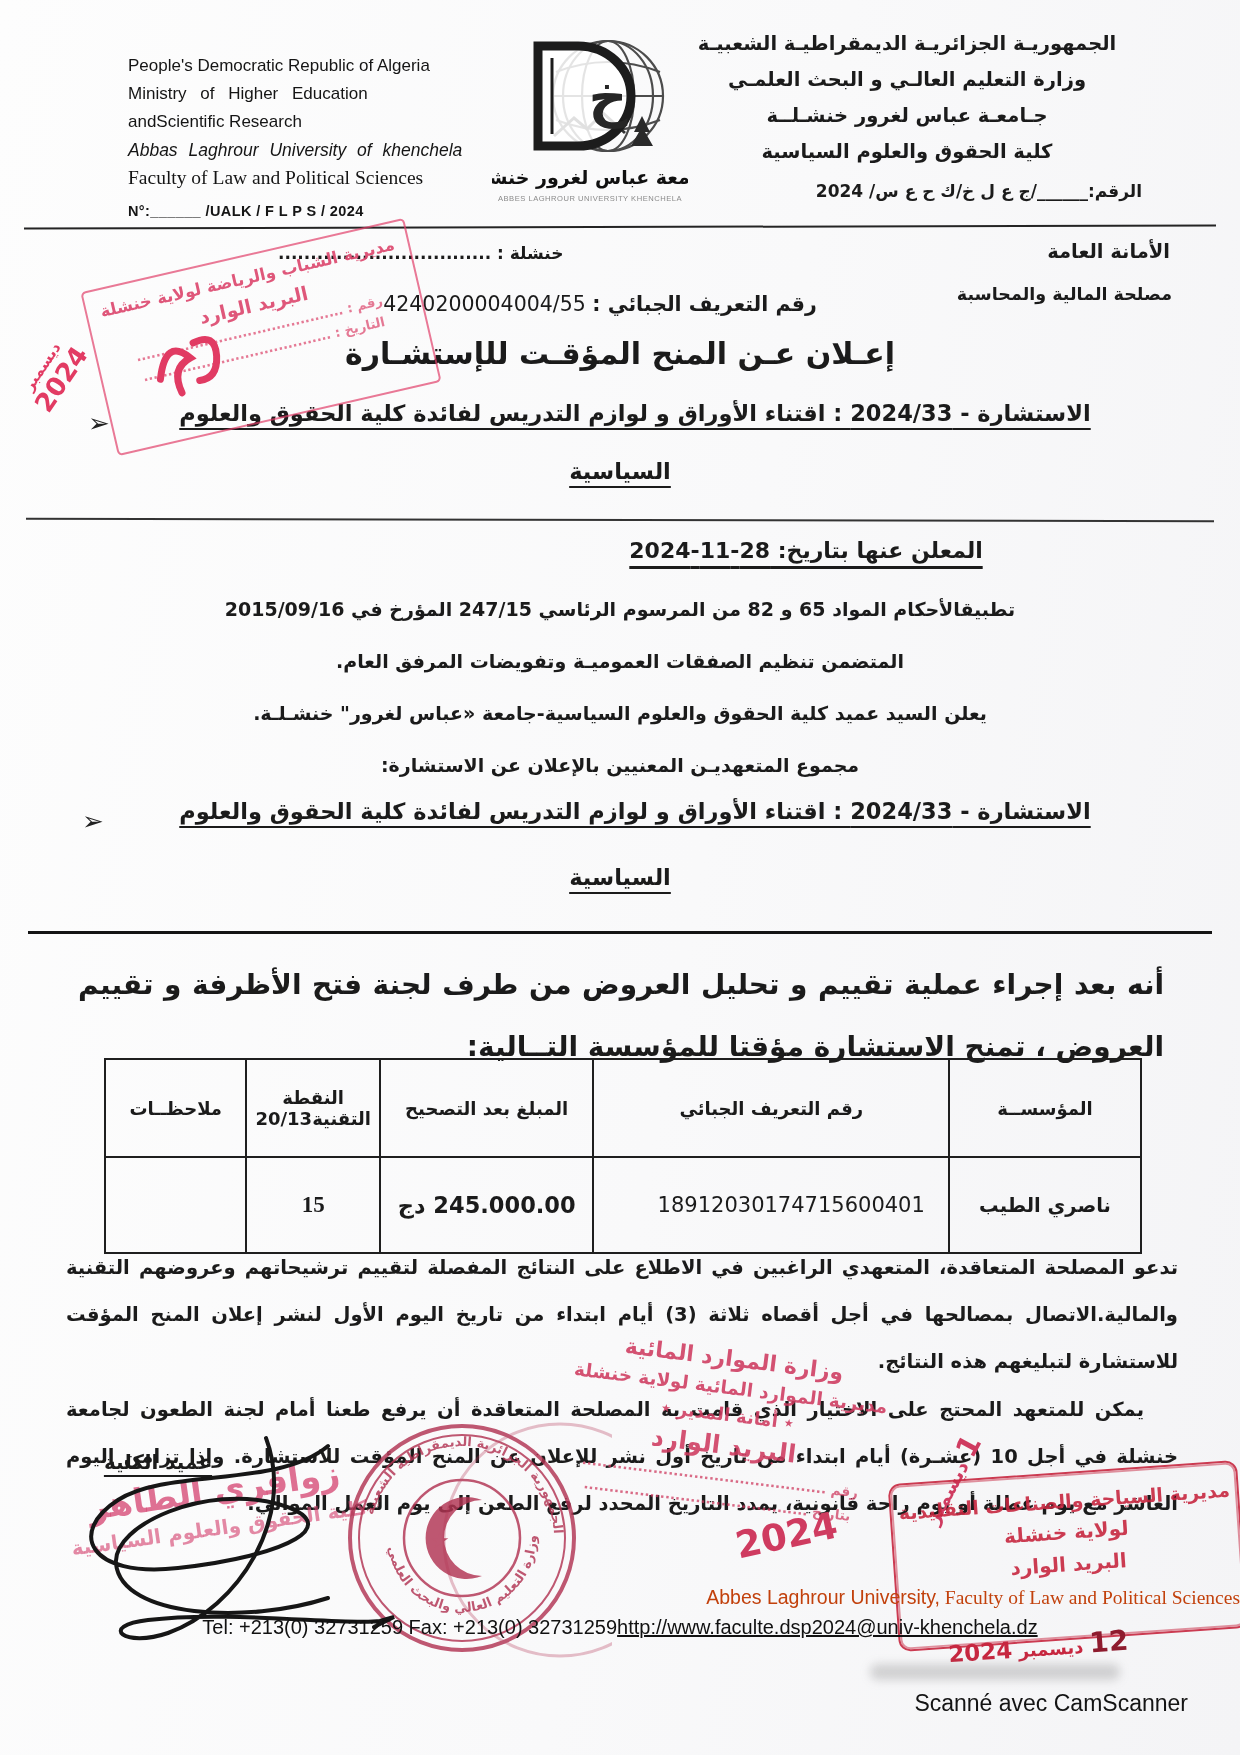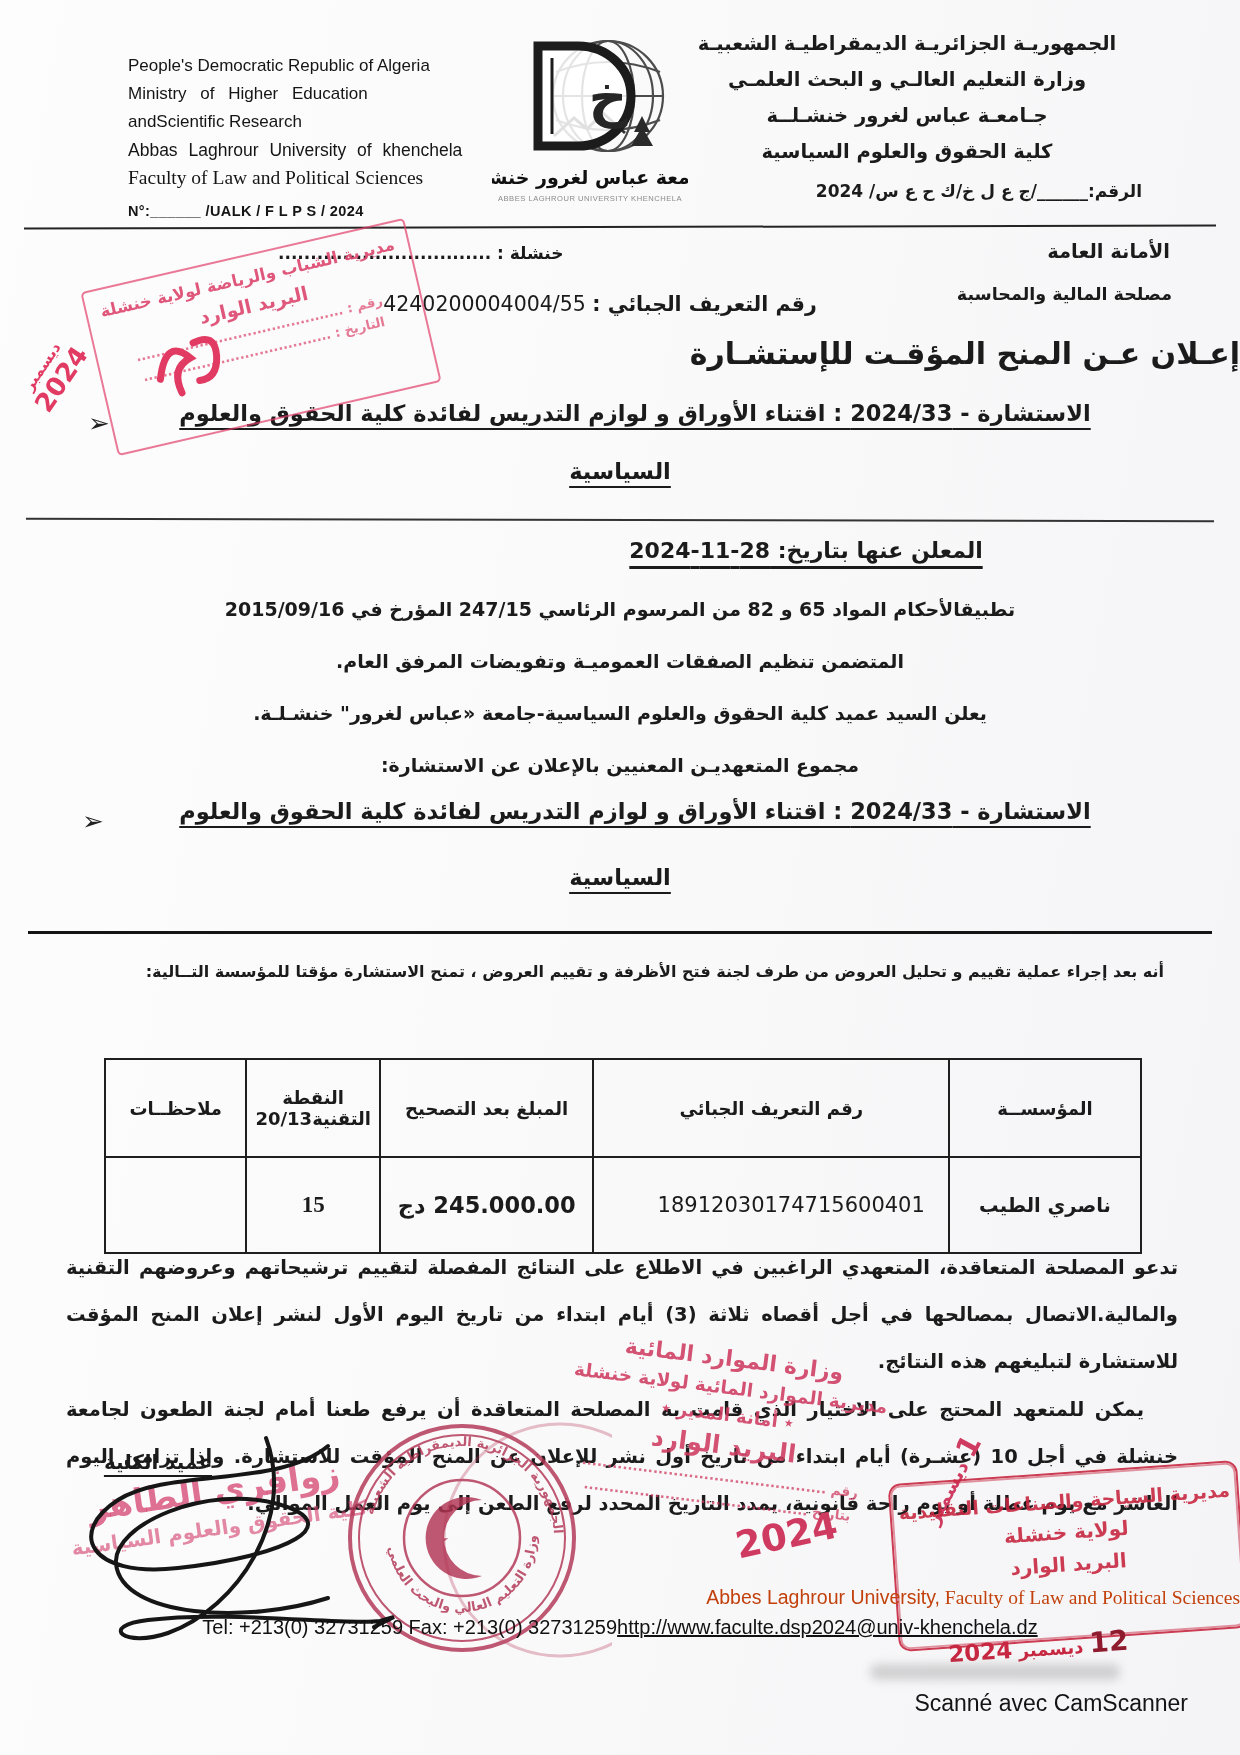--- a/index.html
+++ b/index.html
@@ -11,46 +11,46 @@
     color:#1b1b1b;
     overflow:hidden;
   }
   .abs{ position:absolute; }
   .ar{ direction:rtl; font-family:"DejaVu Sans", sans-serif; }
   .en{ font-family:"Liberation Sans", sans-serif; }
 
   
   .hdr-en{ left:128px; top:52px; width:368px; font-size:17px; line-height:28px; color:#151515; }
   .hdr-en .l2{ word-spacing:9px; }
-  .hdr-en .l4{ font-size:17.5px; word-spacing:6px; }
+  .hdr-en .l4{ font-size:17.5px; word-spacing:6px;font-style:italic; }
   .hdr-en .l5{ font-family:"Liberation Serif", serif; font-size:19.5px; }
   .hdr-en .ref{ font-size:14.5px; letter-spacing:.4px; margin-top:5px; font-weight:600; }
   .hdr-ar{ right:98px; top:26px; width:470px; text-align:center; font-weight:700; font-size:19.5px; line-height:36px; }
   .hdr-ar .ref{ font-size:17px; text-align:right; font-weight:700; margin-top:3px; }
 
   .rule{ background:#242424; height:2px; }
 
   .amana{ right:70px; top:240px; font-weight:700; font-size:19.5px; }
   .maliya{ right:68px; top:284px; font-weight:700; font-size:17.5px; }
   .khen{ left:278px; top:243px; font-weight:700; font-size:17px; }
 
   .taxline{ left:320px; top:292px; width:560px; text-align:center; font-size:20.5px; }
   .taxline .lbl{ font-weight:700; }
 
-  .doc-title{ left:0; top:336px; width:1240px; font-size:30px; font-weight:800; letter-spacing:.5px; }
+  .doc-title{ left:0; top:336px; width:1240px; text-align:center; font-size:30px; font-weight:800; letter-spacing:.5px; }
 
   .bullet{ font-size:26px; color:#222; }
   .consult{ font-weight:700; font-size:22.5px; text-decoration:underline; text-decoration-thickness:2px; text-underline-offset:7px; text-align:center; }
 
   .announce{ left:600px; top:538px; width:412px; text-align:center; font-weight:800; font-size:22px; text-decoration:underline; text-decoration-thickness:2.5px; text-underline-offset:8px; }
 
   .introline{ left:0; width:1240px; text-align:center; font-size:19px; font-weight:600; }
   .introline b{ font-weight:800; }
 
-  .award{ left:78px; top:954px; width:1086px; font-size:16px; font-weight:700; line-height:2.2; text-align:justify; text-align-last:right; }
+  .award{ left:78px; top:954px; width:1086px; font-size:28px; font-weight:700; line-height:2.2; text-align:justify; text-align-last:right; }
 
   table.res{ border-collapse:collapse; width:1038px; direction:rtl; }
   table.res th, table.res td{ border:2px solid #1f1f1f; text-align:center; vertical-align:middle; }
   table.res th{ height:98px; font-size:18px; font-weight:700; padding:4px 8px; }
   table.res td{ height:96px; }
   .c-company{ width:196px; } .c-tax{ width:358px; } .c-amount{ width:217px; } .c-score{ width:124px; } .c-notes{ width:143px; }
   .td-company{ font-size:19.5px; font-weight:700; }
   .td-tax{ font-size:21px; font-family:"DejaVu Sans", sans-serif;padding-left:40px; }
   .td-amount{ font-size:22.5px; font-weight:800; }
   .td-score{ font-size:23px; font-weight:800; font-family:"Liberation Serif", serif; }

